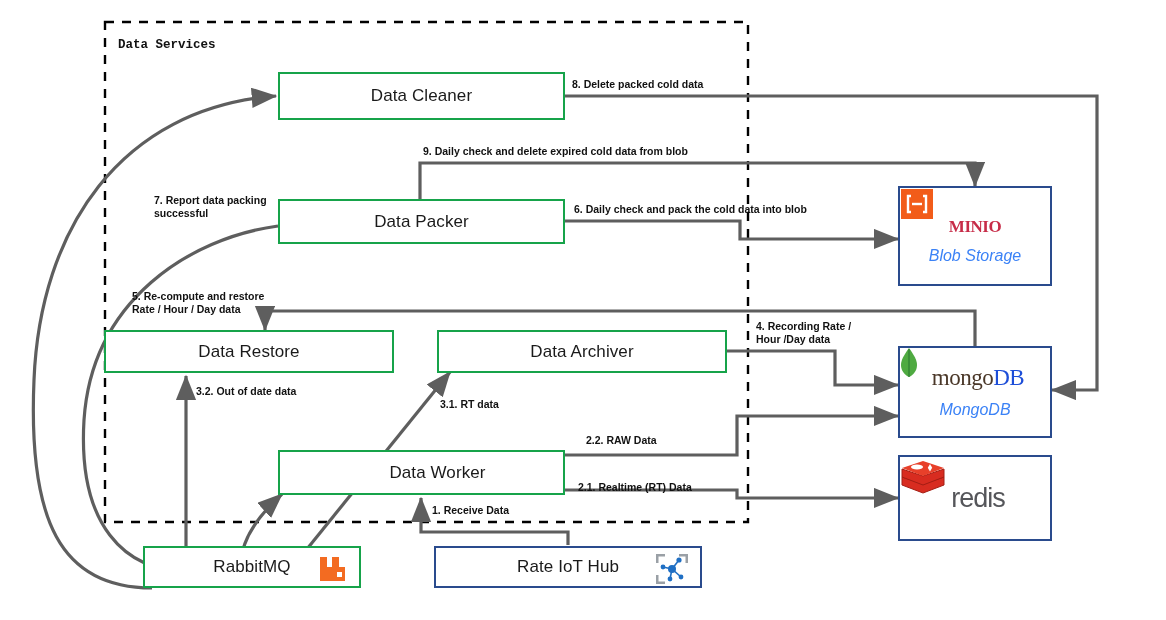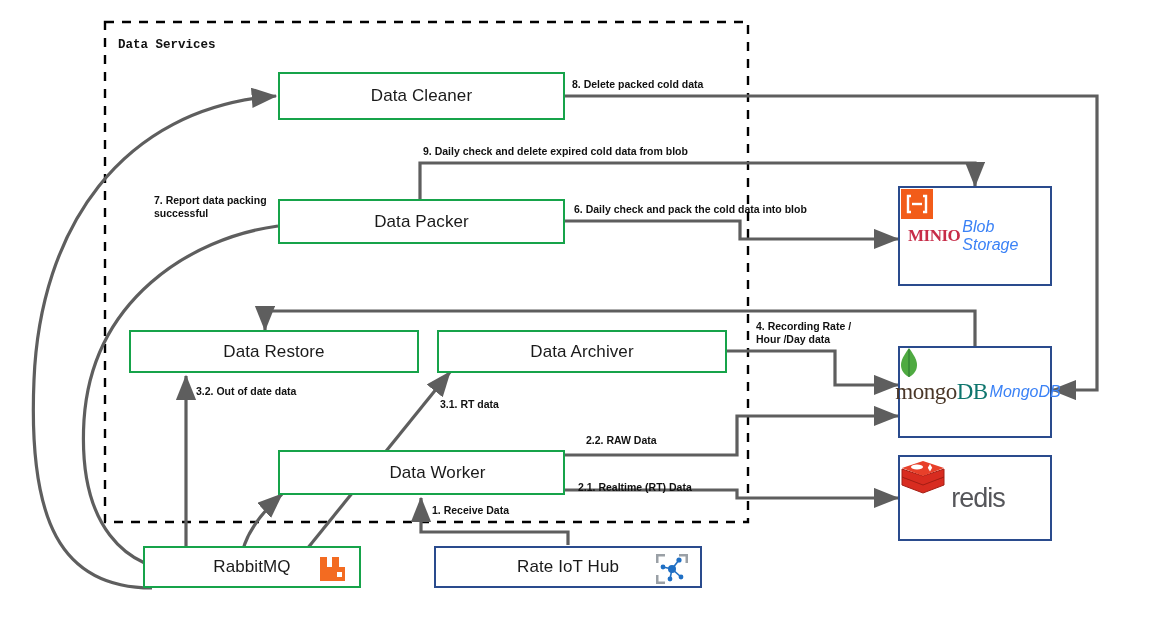--- a/index.html
+++ b/index.html
@@ -7,33 +7,33 @@
        font-family:"Liberation Sans","DejaVu Sans",sans-serif;}
   #stage{position:relative;width:1166px;height:620px;}
   #stage svg{position:absolute;left:0;top:0;}
 
   .node{position:absolute;box-sizing:border-box;display:flex;
         align-items:center;justify-content:center;background:#ffffff;}
   .node.green{border:2px solid #16a34a;}
   .node.blue{border:2px solid #2a4b8d;}
   .node-label{font-size:17px;color:#1a1a1a;letter-spacing:.1px;}
 
-  .store{flex-direction:row;justify-content:center;gap:2px;}
+  .store{flex-direction:column;justify-content:center;gap:10px;}
   .store .store-label{font-size:16px;color:#3b82f6;font-style:italic;}
 
   .edge-label{position:absolute;font-size:10.5px;font-weight:bold;
               color:#111;line-height:1.25;white-space:pre-line;}
   .zone-title{position:absolute;font-size:12.5px;font-weight:bold;color:#111;}
 
   .logo-row{display:flex;align-items:center;justify-content:center;gap:6px;}
   .minio-word{font-family:"Liberation Serif","DejaVu Serif",serif;
               font-weight:bold;font-size:17px;color:#c72c48;letter-spacing:-.5px;}
   .mongo-word{font-family:"Liberation Serif","DejaVu Serif",serif;
               font-size:23px;color:#4a3728;letter-spacing:-.5px;}
-  .mongo-db{color:#0f766e;}
+  .mongo-db{color:#1d4ed8;}
   .redis-word{font-size:27px;color:#55565a;letter-spacing:-1px;}
 </style>
 </head>
 <body>
 
 <div id="stage">
 
   <svg width="1166" height="620">
     <defs>
       <marker id="ah" markerWidth="9" markerHeight="9" refX="7.6" refY="3.2" orient="auto" markerUnits="strokeWidth">
@@ -77,21 +77,21 @@
   <div class="zone-title" style="left:118px;top:38px;font-family:Liberation Mono, monospace;">Data Services</div>
 
   <div class="node green" style="left:278px;top:72px;width:287px;height:48px;">
     <span class="node-label">Data Cleaner</span>
   </div>
 
   <div class="node green" style="left:278px;top:199px;width:287px;height:45px;">
     <span class="node-label">Data Packer</span>
   </div>
 
-  <div class="node green" style="left:129px;top:330px;width:290px;height:43px;">
+  <div class="node green" style="left:104px;top:330px;width:290px;height:43px;">
     <span class="node-label">Data Restore</span>
   </div>
 
   <div class="node green" style="left:437px;top:330px;width:290px;height:43px;">
     <span class="node-label">Data Archiver</span>
   </div>
 
   <div class="node green" style="left:278px;top:450px;width:287px;height:45px;padding-left:32px;">
     <span class="node-label">Data Worker</span>
   </div>
@@ -194,20 +194,22 @@
 
   <div class="edge-label" style="left:572px;top:78px;">8. Delete packed cold data</div>
 
   <div class="edge-label" style="left:423px;top:145px;">9. Daily check and delete expired cold data from blob</div>
 
   <div class="edge-label" style="left:154px;top:194px;width:122px;">7. Report data packing
 successful</div>
 
   <div class="edge-label" style="left:574px;top:203px;">6. Daily check and pack the cold data into blob</div>
 
+  <div class="edge-label" style="left:132px;top:290px;">5. Re-compute and restore
+Rate /  Hour / Day data</div>
 
   <div class="edge-label" style="left:756px;top:320px;">4. Recording Rate /
 Hour /Day data</div>
 
   <div class="edge-label" style="left:196px;top:385px;">3.2. Out of date data</div>
 
   <div class="edge-label" style="left:440px;top:398px;">3.1. RT data</div>
 
   <div class="edge-label" style="left:586px;top:434px;">2.2. RAW Data</div>
 

